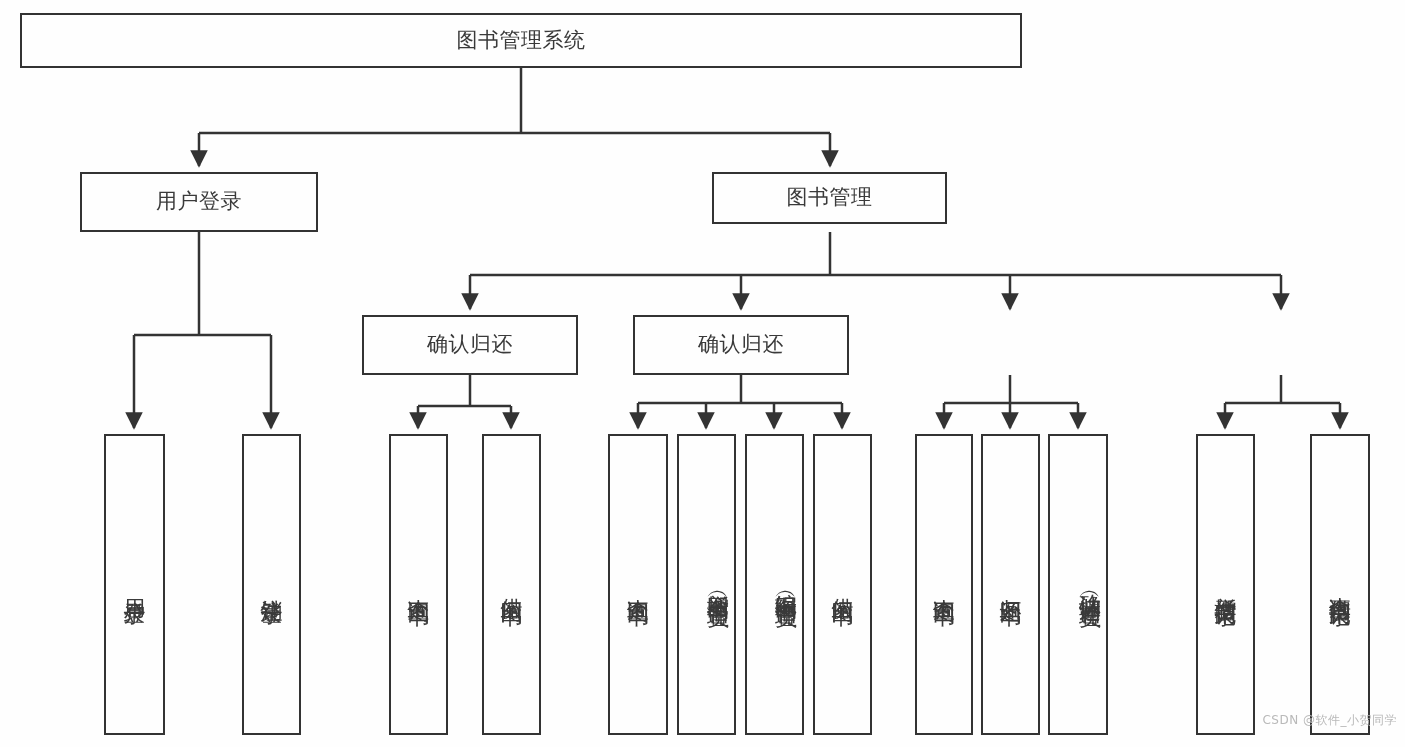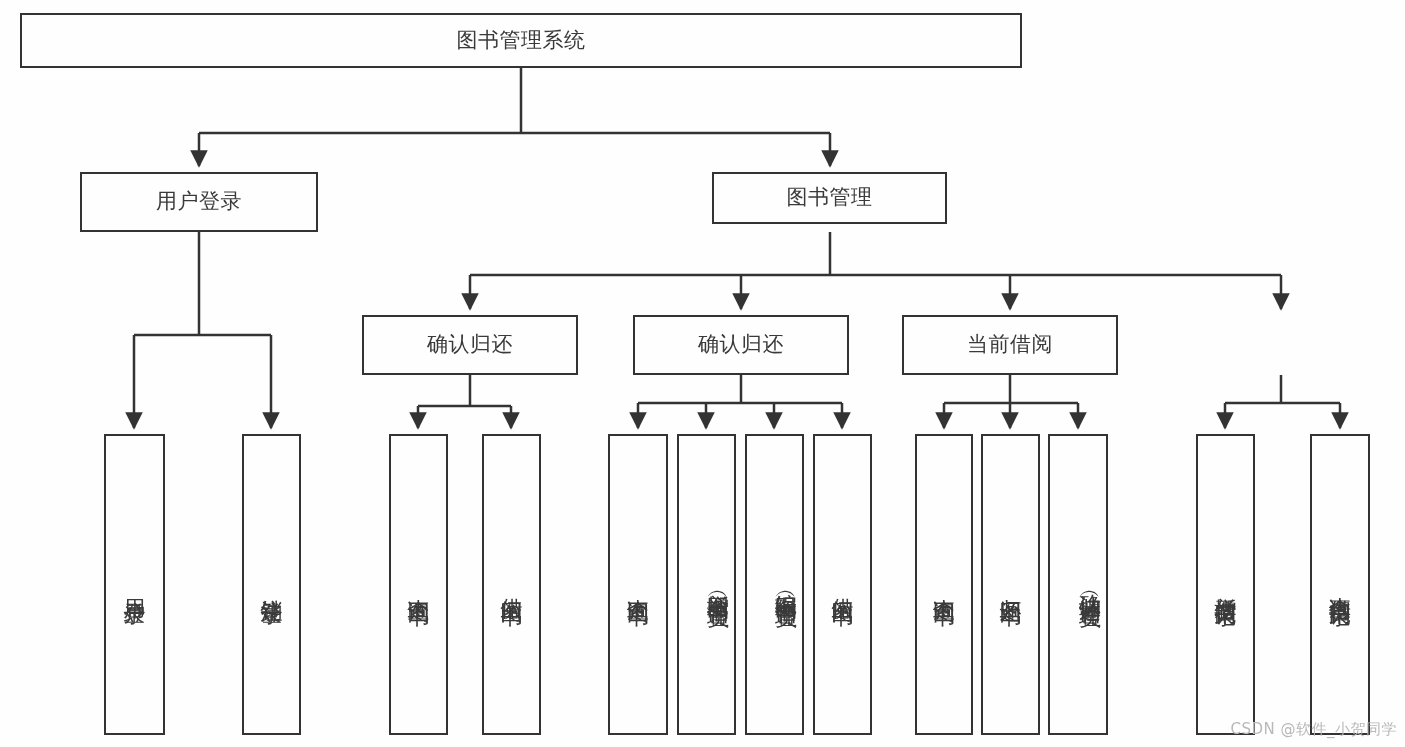--- a/index.html
+++ b/index.html
@@ -53,22 +53,22 @@
     align-items: flex-start;
     justify-content: center;
     text-align: left;
   }
   .node-v.centerv {
     align-items: center;
   }
   .watermark {
     position: absolute;
     right: 8px;
-    bottom: 8px;
-    font-size: 15px;
+    bottom: 18px;
+    font-size: 12px;
     color: #b9b9b9;
     letter-spacing: 0.5px;
     white-space: nowrap;
   }
 </style>
 </head>
 <body>
 
 <div id="canvas" style="background: rgb(254, 254, 254);">
 
@@ -122,21 +122,20 @@
     </g>
   </svg>
 
   <div class="node node-h" style="left: 20px; top: 13px; width: 1002px; height: 55px; border-color: rgb(51, 51, 51); color: rgb(58, 58, 58);">图书管理系统</div>
 
   <div class="node node-h" style="left: 80px; top: 172px; width: 238px; height: 60px; border-color: rgb(51, 51, 51); color: rgb(58, 58, 58);">用户登录</div>
   <div class="node node-h" style="left: 712px; top: 172px; width: 235px; height: 52px; border-color: rgb(51, 51, 51); color: rgb(58, 58, 58);">图书管理</div>
 
   <div class="node node-h" style="left: 362px; top: 315px; width: 216px; height: 60px; border-color: rgb(51, 51, 51); color: rgb(58, 58, 58);">确认归还</div>
   <div class="node node-h" style="left: 633px; top: 315px; width: 216px; height: 60px; border-color: rgb(51, 51, 51); color: rgb(58, 58, 58);">确认归还</div>
-  <div class="node node-h" style="left: 902px; top: 315px; width: 216px; height: 60px; border-color: rgb(51, 51, 51); color: rgb(58, 58, 58);">当前借阅</div>
 
   <div class="node node-v centerv" style="left: 104px; top: 434px; width: 61px; height: 301px; border-color: rgb(51, 51, 51); color: rgb(58, 58, 58);">用户登录</div>
   <div class="node node-v centerv" style="left: 242px; top: 434px; width: 59px; height: 301px; border-color: rgb(51, 51, 51); color: rgb(58, 58, 58);">注销登录</div>
   <div class="node node-v centerv" style="left: 389px; top: 434px; width: 59px; height: 301px; border-color: rgb(51, 51, 51); color: rgb(58, 58, 58);">查询图书</div>
   <div class="node node-v centerv" style="left: 482px; top: 434px; width: 59px; height: 301px; border-color: rgb(51, 51, 51); color: rgb(58, 58, 58);">借阅图书</div>
   <div class="node node-v centerv" style="left: 608px; top: 434px; width: 60px; height: 301px; border-color: rgb(51, 51, 51); color: rgb(58, 58, 58);">查询图书</div>
   <div class="node node-v" style="left: 677px; top: 434px; width: 59px; height: 301px; border-color: rgb(51, 51, 51); color: rgb(58, 58, 58);">新增图书（管理员）</div>
   <div class="node node-v" style="left: 745px; top: 434px; width: 59px; height: 301px; border-color: rgb(51, 51, 51); color: rgb(58, 58, 58);">编辑图书（管理员）</div>
   <div class="node node-v centerv" style="left: 813px; top: 434px; width: 59px; height: 301px; border-color: rgb(51, 51, 51); color: rgb(58, 58, 58);">借阅图书</div>
   <div class="node node-v centerv" style="left: 915px; top: 434px; width: 58px; height: 301px; border-color: rgb(51, 51, 51); color: rgb(58, 58, 58);">查询图书</div>

